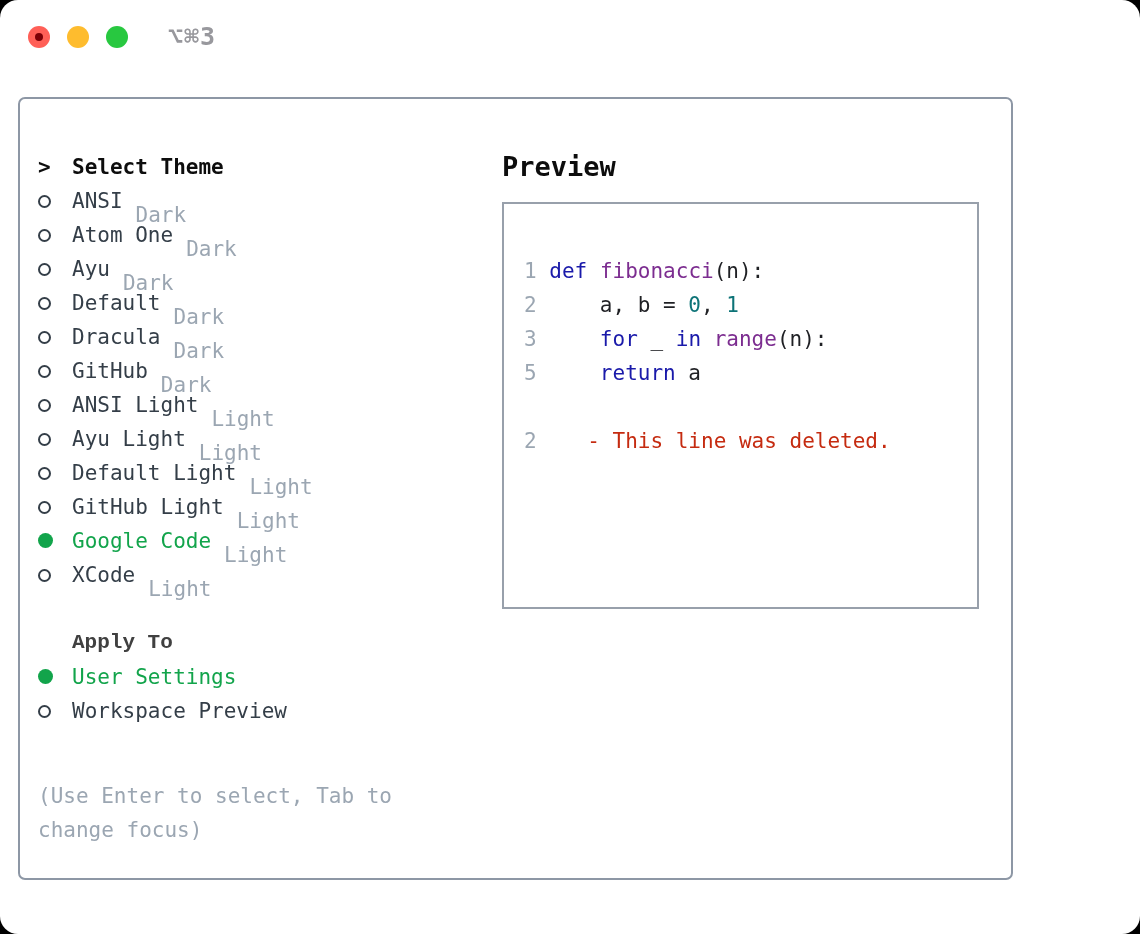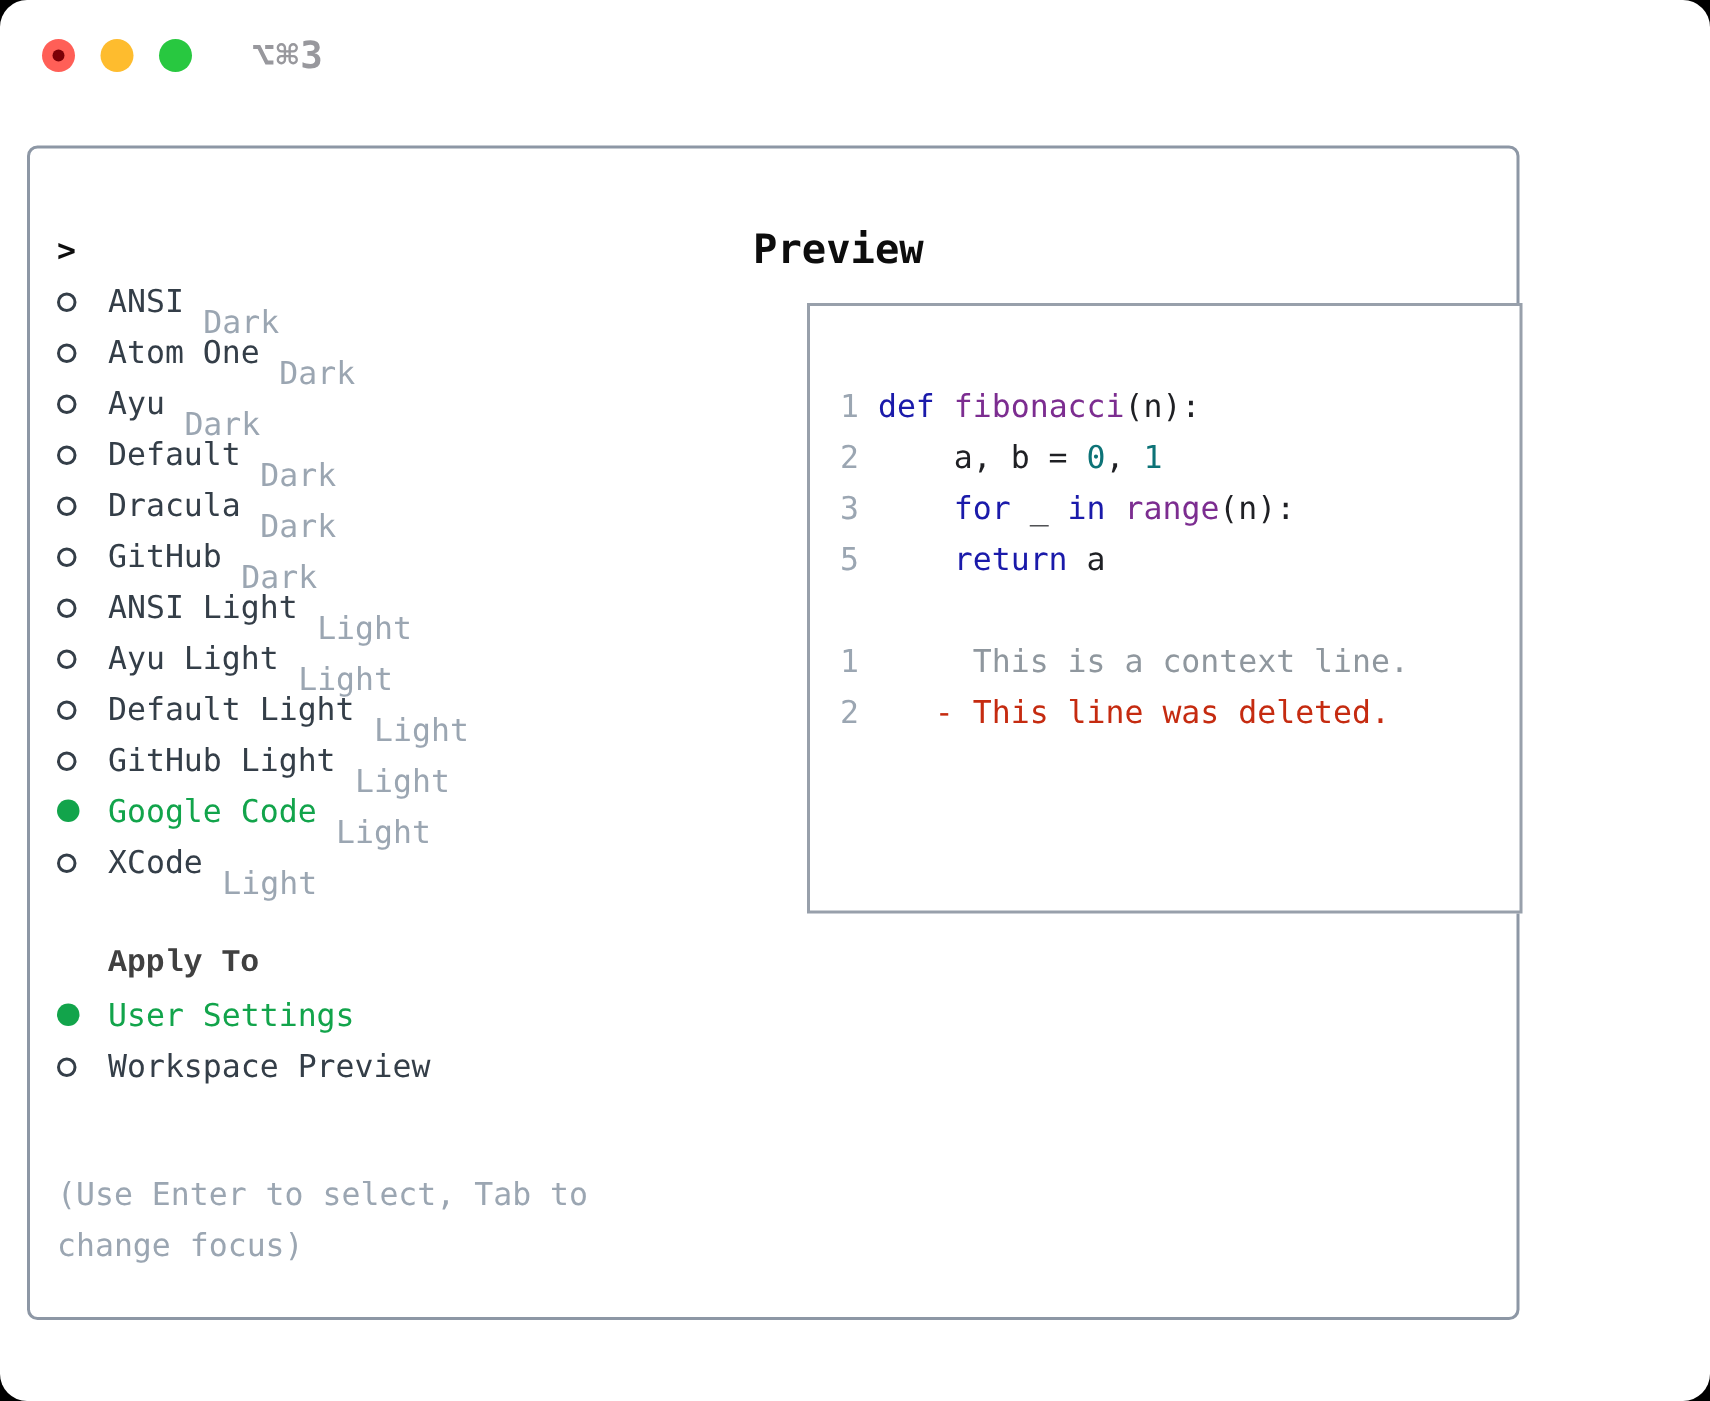--- a/index.html
+++ b/index.html
@@ -68,21 +68,21 @@
     margin-top: 17px; width: 380px; white-space: normal;
     color: var(--gray); line-height: 34px;
   }
   
   .preview-hdr {
     position: absolute; left: 482px; top: 51px;
     height: 34px; line-height: 34px;
     font-size: 27px; font-weight: 700; color: #0d0d0d;
   }
   .preview-box {
-    position: absolute; left: 518px; top: 103px;
+    position: absolute; left: 482px; top: 103px;
     width: 473px; height: 403px;
     border: 2px solid var(--border-preview);
     background: #fff;
   }
   .code { padding: 50px 0 0 20px; font-size: 21px; line-height: 34px; }
   .cl { height: 34px; white-space: pre; }
   .ln { display: inline-block; width: 1ch; margin-right: 1ch; color: var(--gray); text-align: right; }
   .pln { color: var(--plain); }
   .kwd { color: var(--kwd); }
   .typ { color: var(--typ); }
@@ -103,20 +103,21 @@
     <span class="tl yellow"></span>
     <span class="tl green"></span>
     <span class="tb-title">⌥⌘3</span>
   </div>
 
   <div class="main-box">
 
     <div class="left-col">
       <div class="row">
         <span class="mark arrow">&gt;</span>
+        <span class="hdr">Select Theme</span>
       </div>
 
       <div>
           <div class="row">
             <span class="mark"><span class="circ"></span></span>
             <span class="lbl">ANSI</span>
             <span class="suf">Dark</span>
           </div>
           <div class="row">
             <span class="mark"><span class="circ"></span></span>
@@ -200,19 +201,18 @@
 
     <div class="preview-hdr">Preview</div>
 
     <div class="preview-box">
       <div class="code">
           <div class="cl"><span class="ln">1</span><span class="kwd">def</span><span class="pln"> </span><span class="typ">fibonacci</span><span class="pln">(n):</span></div>
           <div class="cl"><span class="ln">2</span><span class="pln">    a, b = </span><span class="lit">0</span><span class="pln">, </span><span class="lit">1</span></div>
           <div class="cl"><span class="ln">3</span><span class="pln">    </span><span class="kwd">for</span><span class="pln"> _ </span><span class="kwd">in</span><span class="pln"> </span><span class="typ">range</span><span class="pln">(n):</span></div>
           <div class="cl"><span class="ln">5</span><span class="pln">    </span><span class="kwd">return</span><span class="pln"> a</span></div>
           <div class="cl"><span class="ln"></span></div>
-          <div class="cl"><span class="ln">1</span><span class="ctx">     This is a context line.</span></div>
           <div class="cl"><span class="ln">2</span><span class="del">   - This line was deleted.</span></div>
         </div>
     </div>
 
   </div>
 </div>
 
 </body></html>

